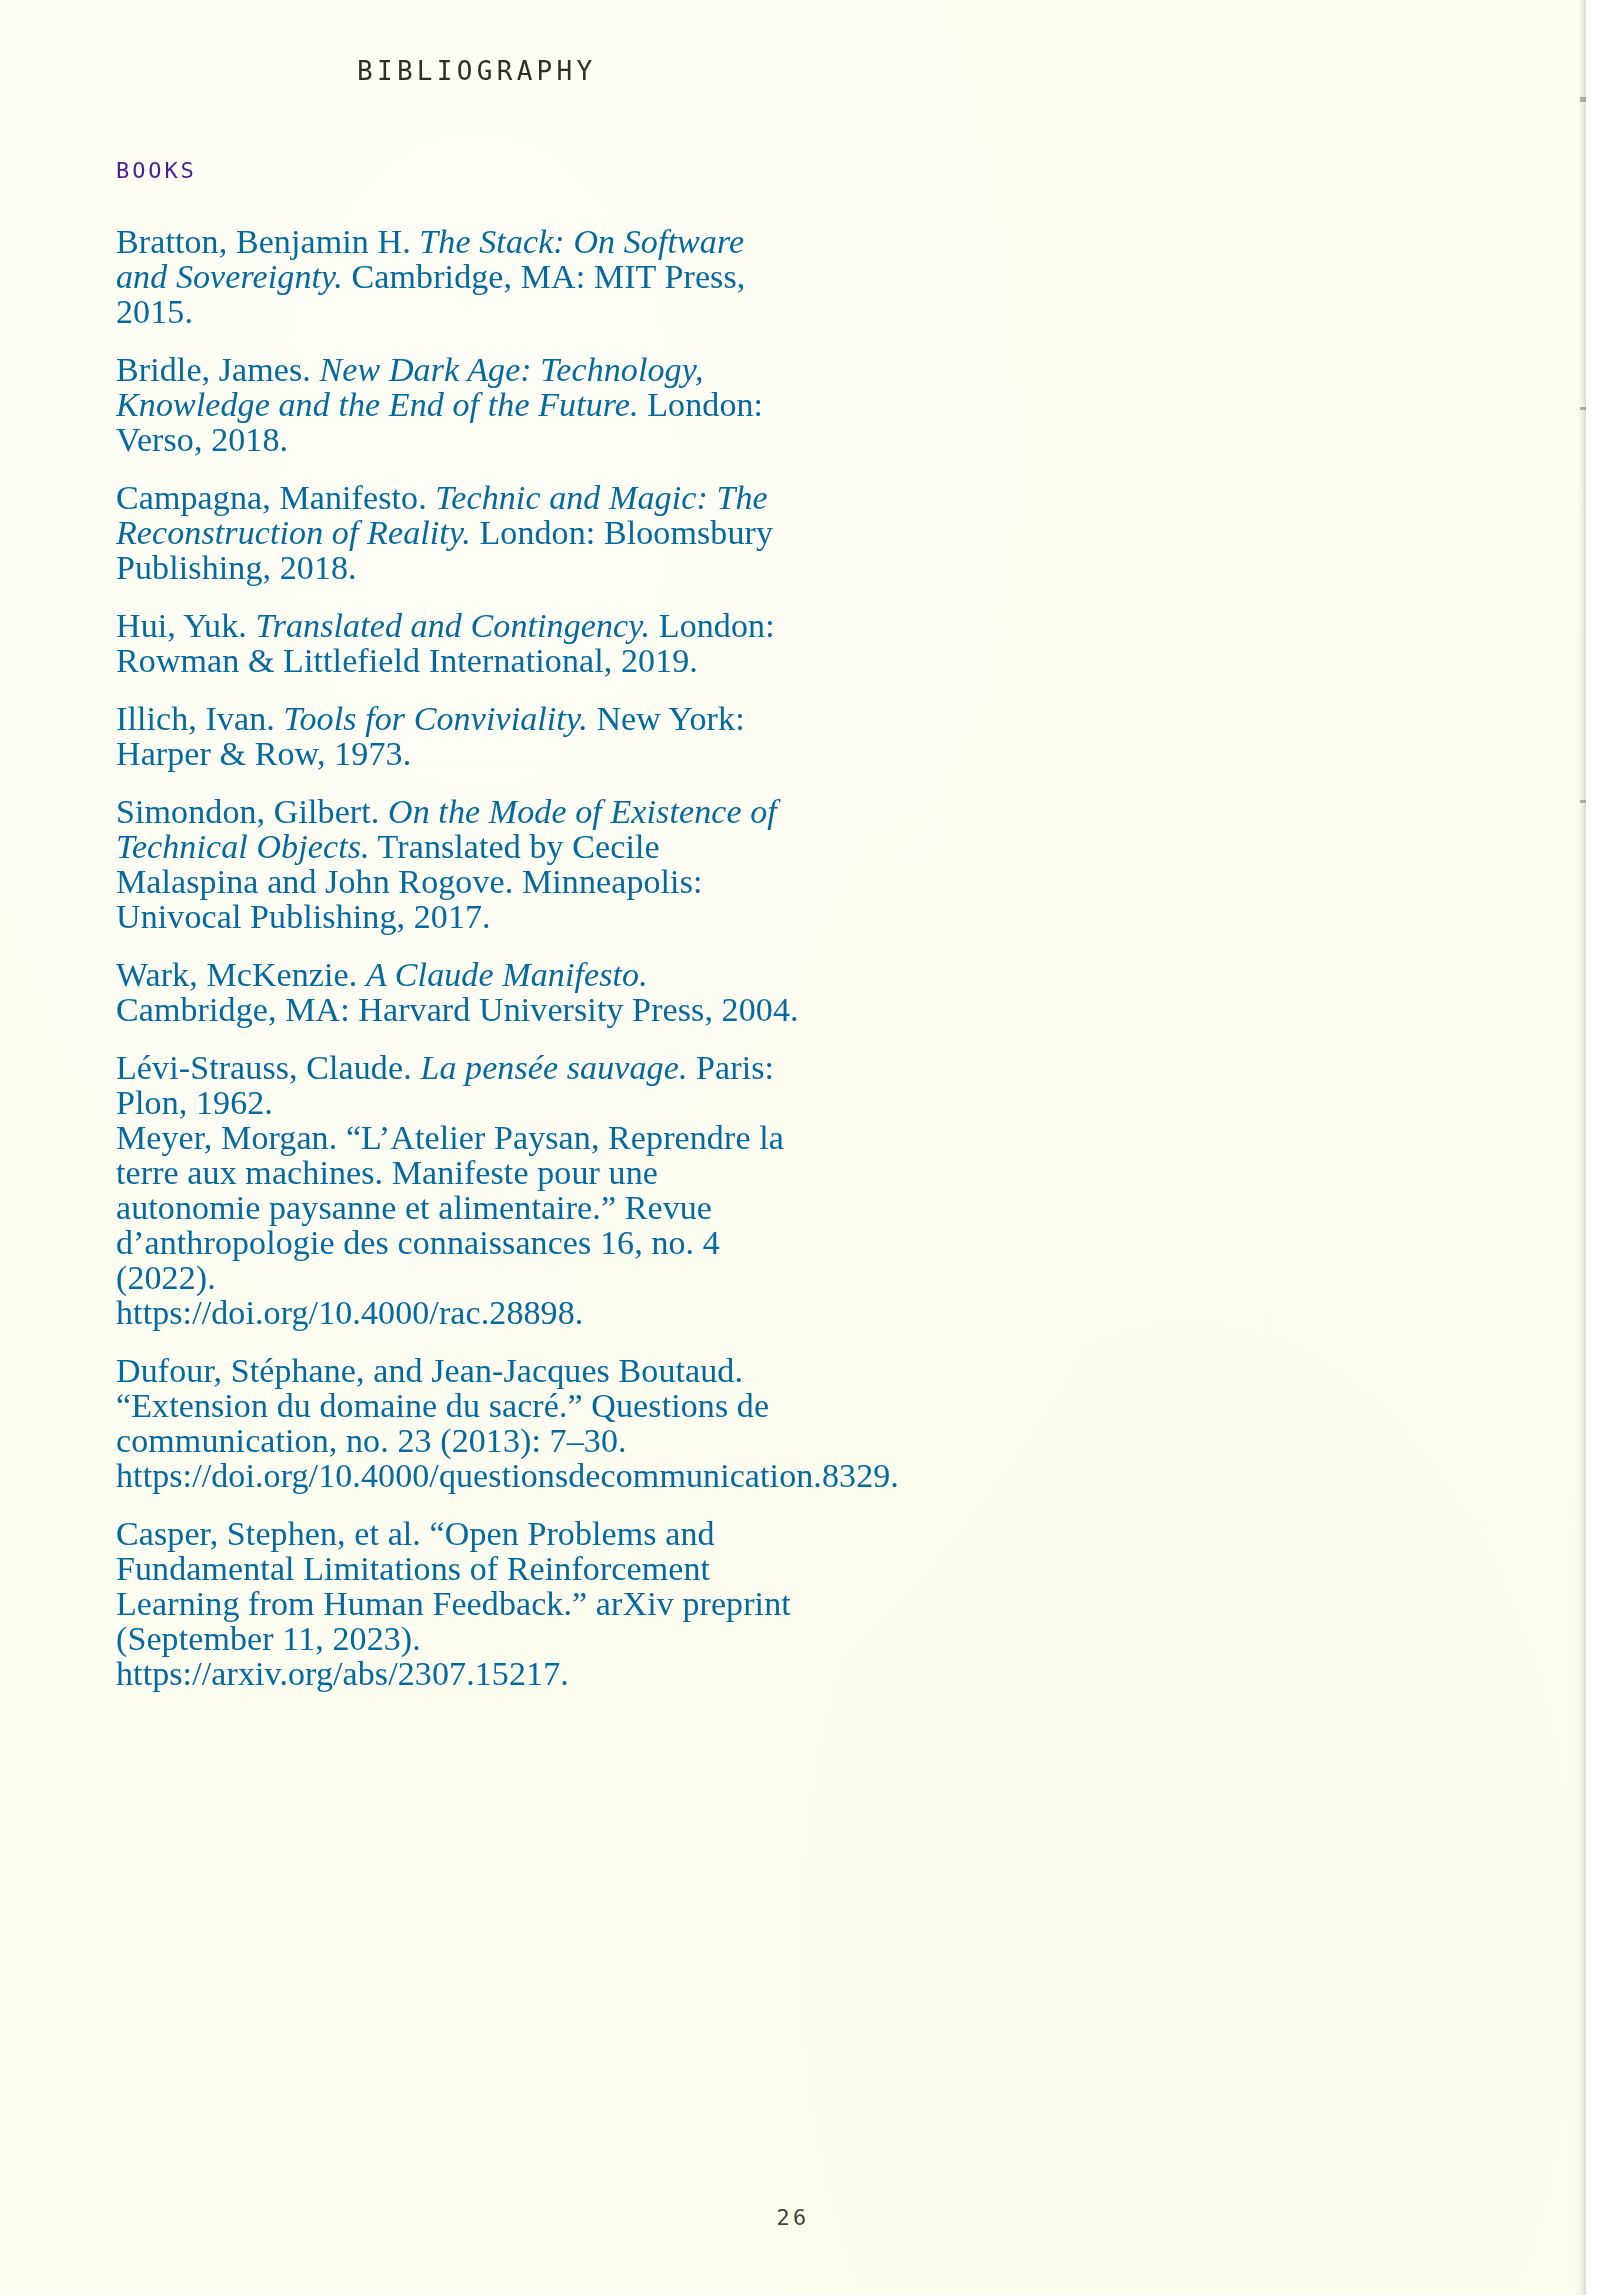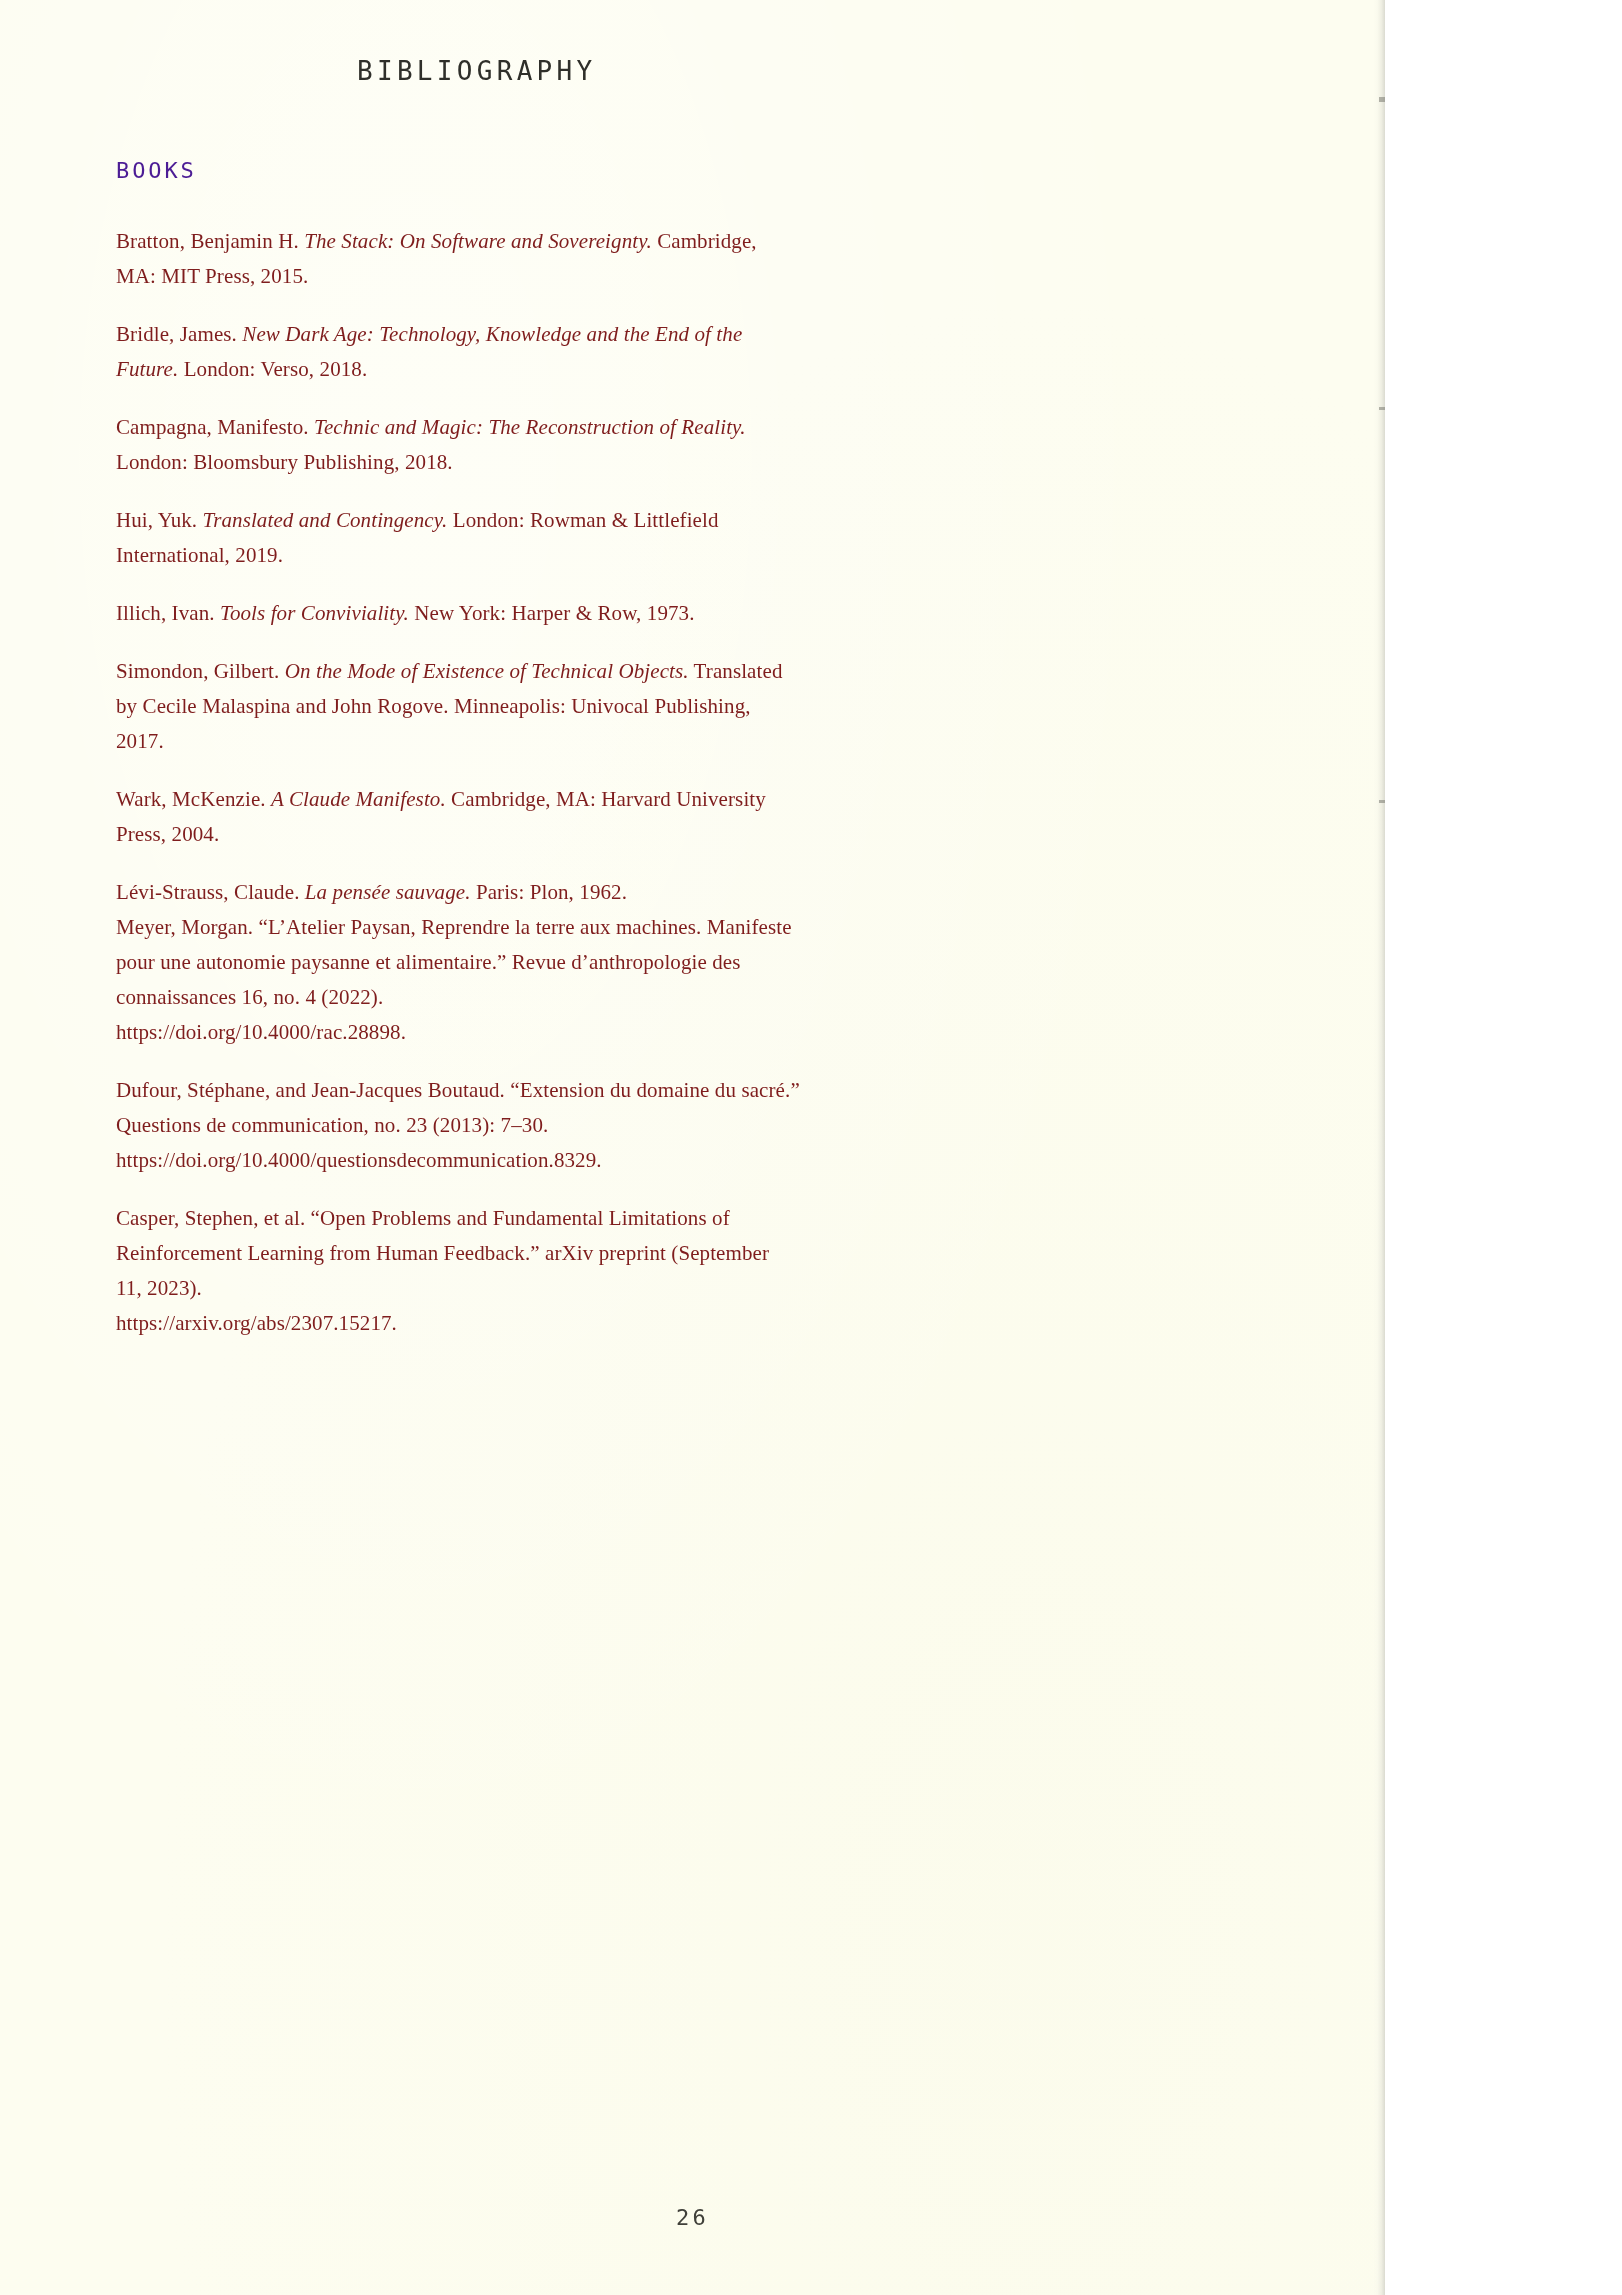--- a/index.html
+++ b/index.html
@@ -3,21 +3,21 @@
 <meta charset="utf-8">
 <style>
   html, body {
     margin: 0;
     padding: 0;
     background: #ffffff;
   }
 
   .page {
     position: relative;
-    width: 1385px;
+    width: 1586px;
     height: 2295px;
     background: #fdfdf0;
     overflow: hidden;
     box-sizing: border-box;
   }
 
   
   .page::before {
     content: "";
     position: absolute;
@@ -86,23 +86,23 @@
 
   
   .entries {
     margin: 0;
     padding: 0;
     list-style: none;
   }
 
   .entry {
     font-family: "Liberation Serif", "DejaVu Serif", serif;
-    font-size: 21px;
+    font-size: 34px;
     line-height: 35px;
-    color: #7f1d1d;
+    color: #0369a1;
     width: 684px;
     margin: 0;
     padding: 0;
     letter-spacing: 0.1px;
   }
 
   .entry.first-entry { margin-top: 41px; }
   .entry + .entry    { margin-top: 23px; }
 
   .entry i {

